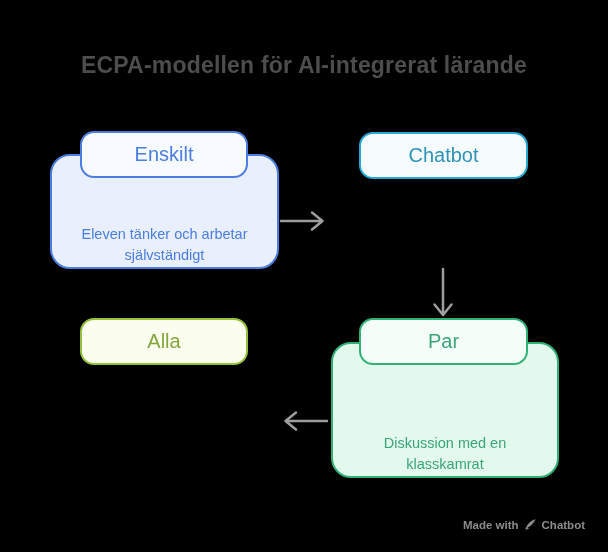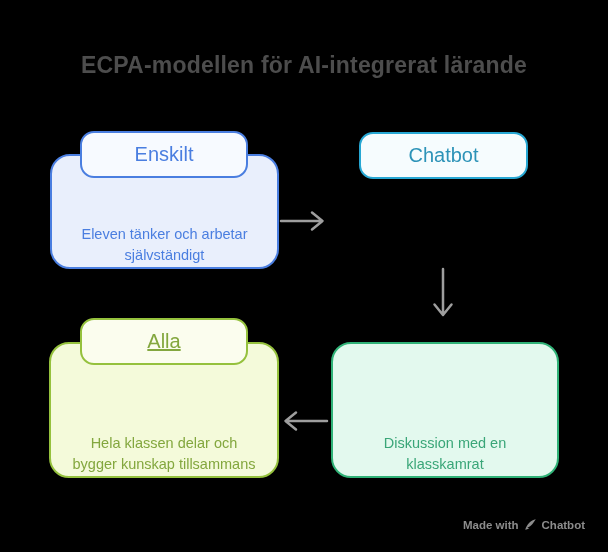--- a/index.html
+++ b/index.html
@@ -91,29 +91,29 @@
     <span>Enskilt</span>
   </div>
   <div class="box box-enskilt" style="border-color: rgb(74, 126, 224); background-color: rgb(233, 239, 252); color: rgb(74, 126, 224);">
     <p>Eleven tänker och arbetar självständigt</p>
   </div>
 
   <div class="pill pill-chatbot" style="border-color: rgb(39, 167, 211); background-color: rgb(246, 252, 254); color: rgb(45, 147, 184);">
     <span>Chatbot</span>
   </div>
 
+  <div class="pill pill-par" style="border-color: rgb(48, 178, 119); background-color: rgb(245, 253, 249); color: rgb(58, 166, 120);">
+    <span>Par</span>
+  </div>
   <div class="box box-par" style="border-color: rgb(48, 178, 119); background-color: rgb(227, 249, 238); color: rgb(58, 166, 120);">
     <p>Diskussion med en klasskamrat</p>
   </div>
 
-  <div class="pill pill-alla" style="border-color: rgb(149, 193, 61); background-color: rgb(251, 253, 238); color: rgb(131, 167, 62); text-decoration: underline;">
+  <div class="pill pill-alla" style="border-color: rgb(149, 193, 61); background-color: rgb(251, 253, 238); color: rgb(131, 167, 62);">
     <span>Alla</span>
-  </div>
-  <div class="box box-alla" style="border-color: rgb(149, 193, 61); background-color: rgb(244, 250, 218); color: rgb(131, 167, 62);">
-    <p>Hela klassen delar och bygger kunskap tillsammans</p>
   </div>
 
   <svg class="arrows" viewBox="0 0 608 552" xmlns="http://www.w3.org/2000/svg">
     <path d="M281 221 H321 M312 212.5 L322.5 221 L312 229.5" style="stroke: rgb(158, 158, 158);"></path>
     <path d="M443 269 V313 M434.5 304.5 L443 315 L451.5 304.5" style="stroke: rgb(158, 158, 158);"></path>
     <path d="M327 421 H287 M296 412.5 L285.5 421 L296 429.5" style="stroke: rgb(158, 158, 158);"></path>
   </svg>
 
   <div class="watermark" style="color: rgb(140, 140, 140);">
     <span>Made with</span>

